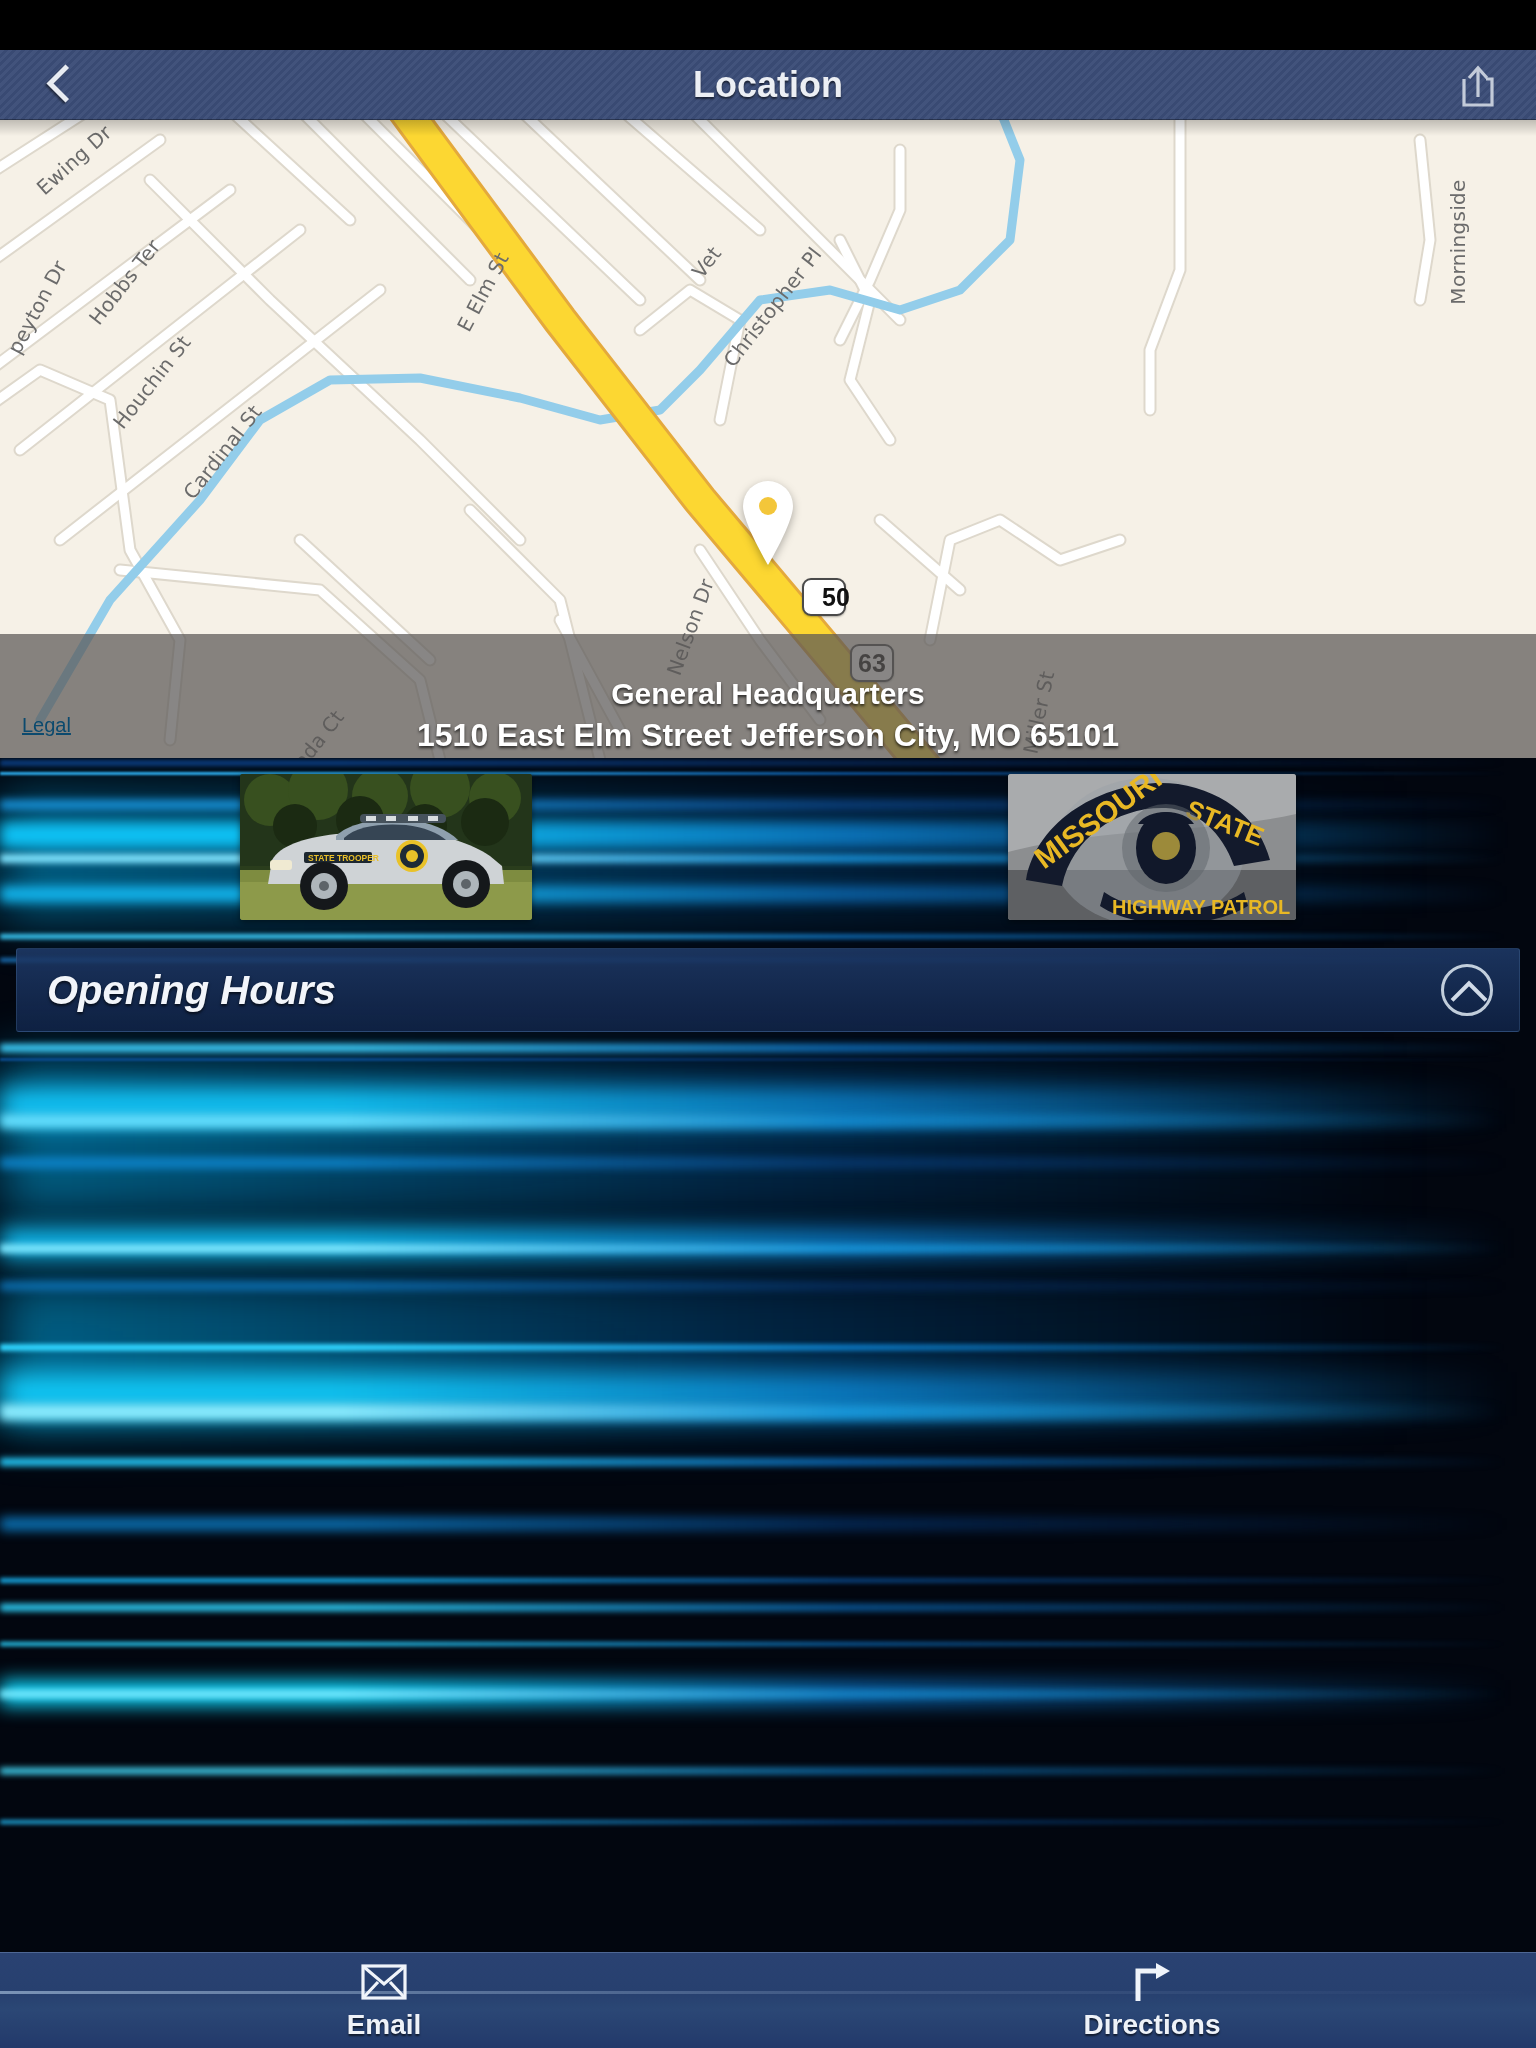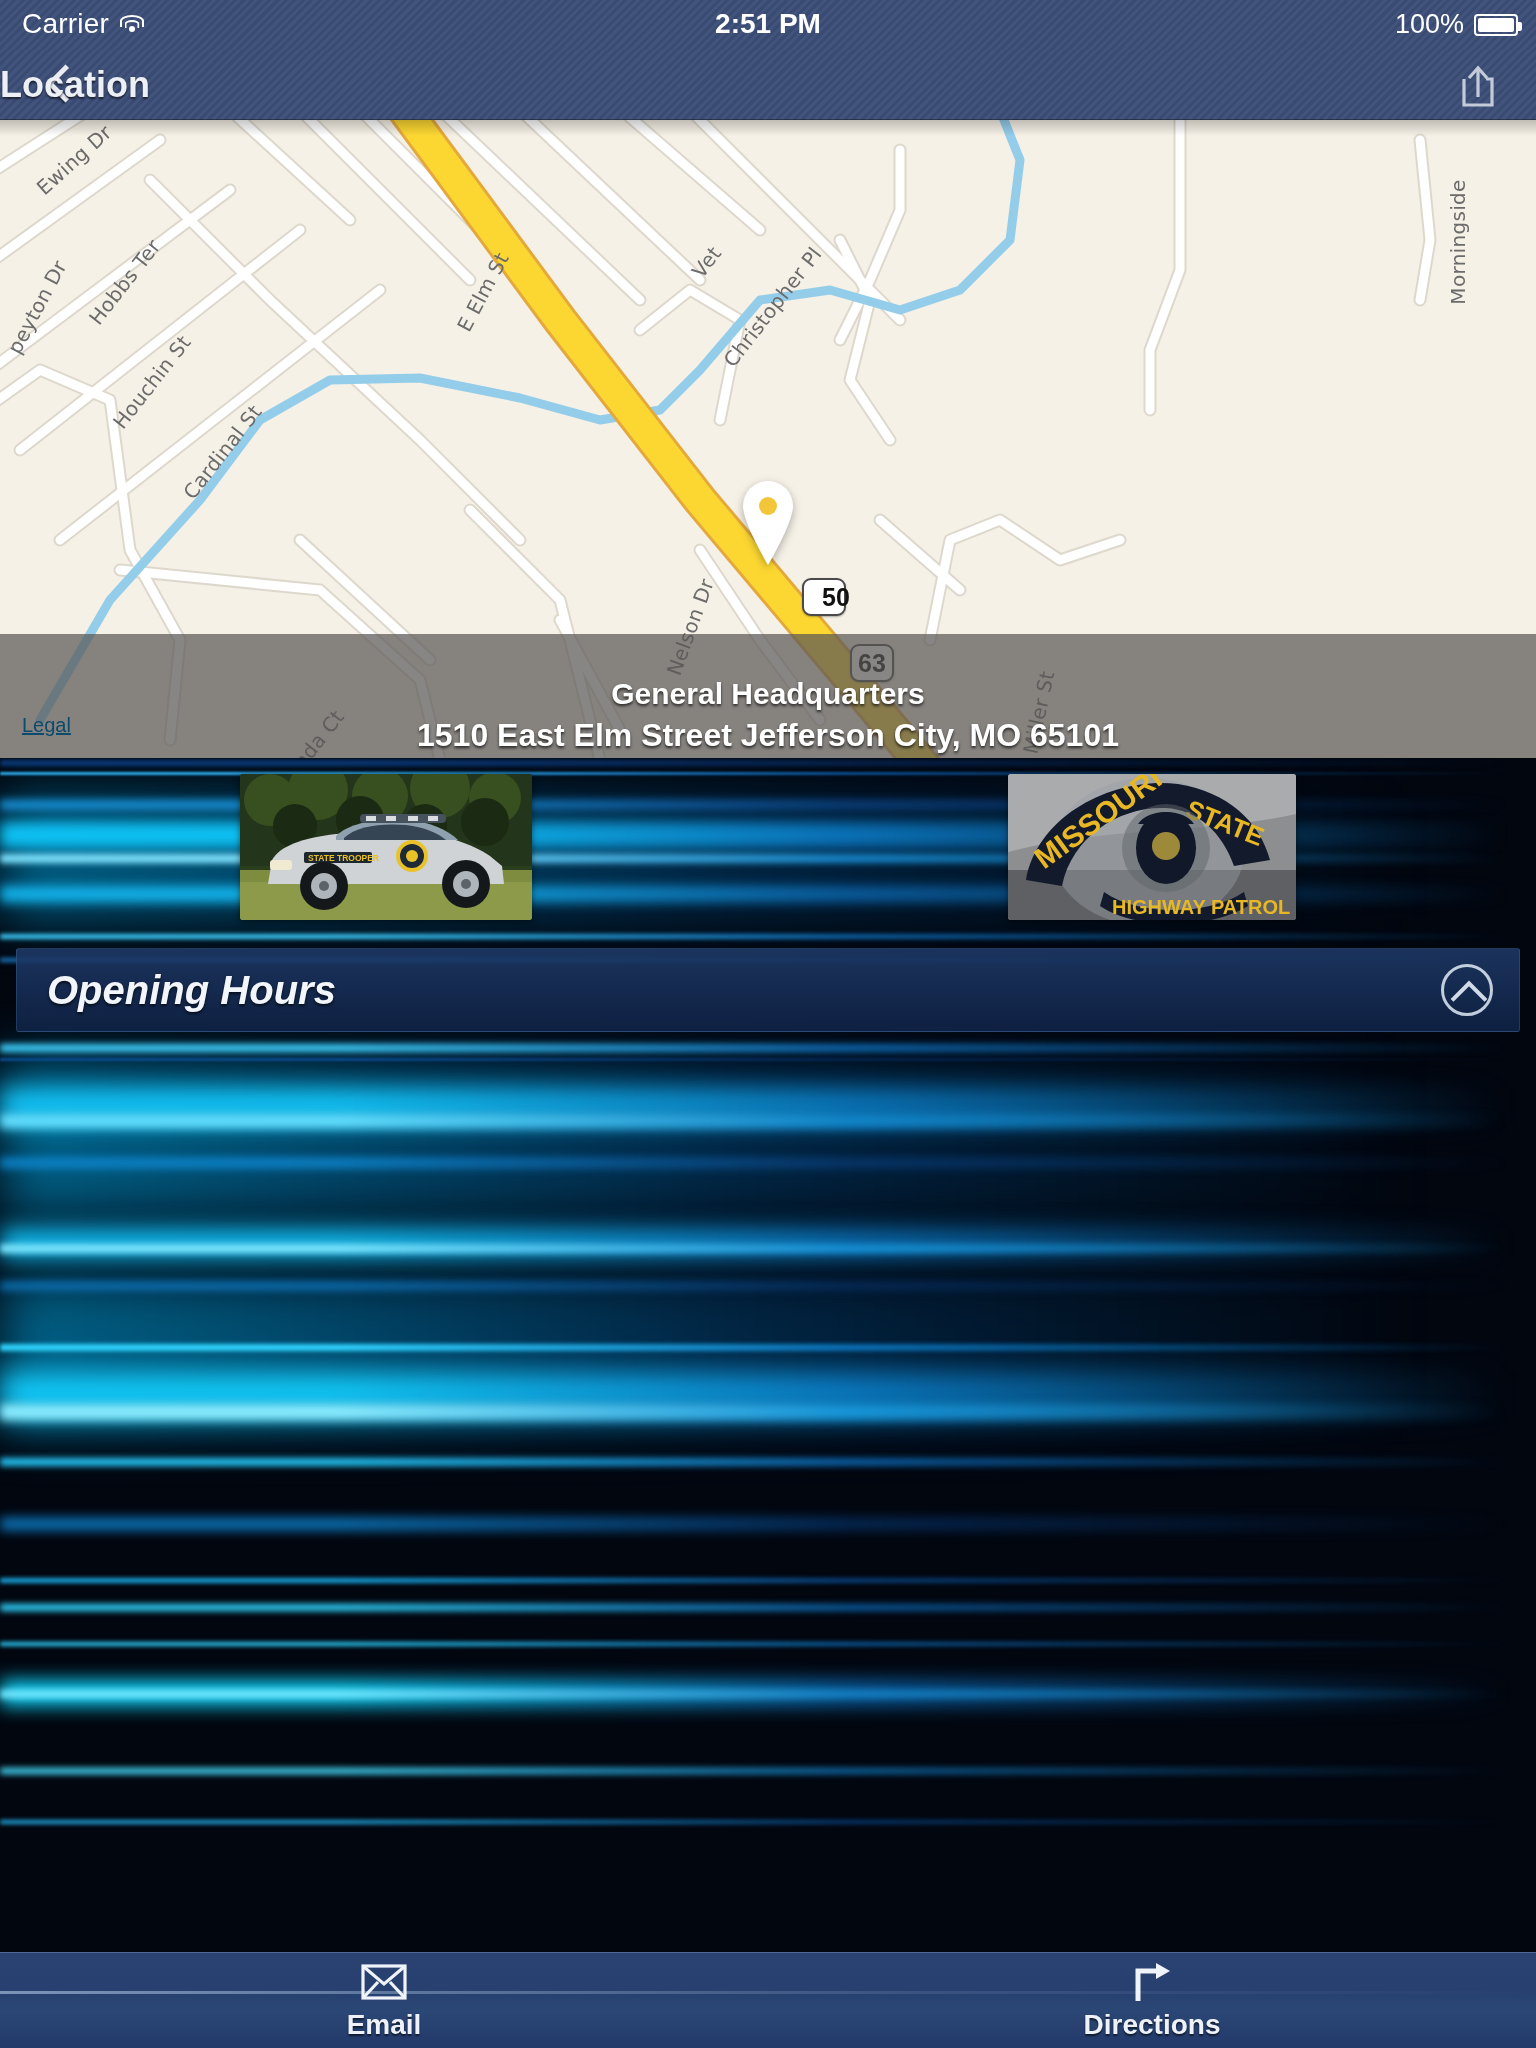--- a/index.html
+++ b/index.html
@@ -32,21 +32,21 @@
   
   .navbar{
     position:absolute; top:50px; left:0; width:1536px; height:70px;
     background:#3b4d77;
     background-image:repeating-linear-gradient(135deg,rgba(255,255,255,.035) 0 3px,rgba(0,0,0,.035) 3px 6px);
     border-bottom:1px solid rgba(0,0,0,.35);
     z-index:30;
   }
   .nav-title{
     position:absolute; left:0; right:0; top:50%; transform:translateY(-50%);
-    color:#eceff4; font-size:36px; font-weight:bold;
+    text-align:center; color:#eceff4; font-size:36px; font-weight:bold;
     text-shadow:0 2px 2px rgba(0,0,0,.55);
   }
   .nav-back{ position:absolute; left:38px; top:50%; transform:translateY(-50%); width:46px; height:46px; cursor:pointer; }
   .nav-back::before{
     content:""; position:absolute; left:14px; top:8px; width:22px; height:22px;
     border-left:5px solid #e8ecf2; border-bottom:5px solid #e8ecf2;
     transform:rotate(45deg);
     filter:drop-shadow(0 2px 1px rgba(0,0,0,.5));
   }
   .nav-share{ position:absolute; right:36px; top:50%; transform:translateY(-50%); width:44px; height:48px; cursor:pointer; }
@@ -156,37 +156,20 @@
     gap:6px; cursor:pointer; position:relative; z-index:2;
   }
   .tab-icon{ height:42px; display:flex; align-items:center; justify-content:center; }
   .tab-label{ color:#eef2f8; font-size:28px; font-weight:bold; text-shadow:0 2px 2px rgba(0,0,0,.6); }
 </style>
 </head>
 <body>
 
 <div class="phone">
 
-  <div class="statusbar">
-    <div class="sb-left">
-      <span class="sb-carrier">Carrier</span>
-      <span class="wifi">
-        <i class="a"></i>
-          <i class="b"></i>
-          <i class="c"></i>
-      </span>
-    </div>
-    <div class="sb-time">2:51 PM</div>
-    <div class="sb-right">
-      <span class="sb-batt-label">100%</span>
-      <span class="batt">
-          <i></i>
-        </span>
-    </div>
-  </div>
 
   <div class="navbar">
     <div class="nav-back"></div>
     <div class="nav-title">Location</div>
     <div class="nav-share">
       <svg width="44" height="48" viewBox="0 0 44 48">
         <path d="M8 18 H8 V44 H36 V18 H30" fill="none" stroke="#c3cbd9" stroke-width="3.2"></path>
         <line x1="22" y1="8" x2="22" y2="36" stroke="#c3cbd9" stroke-width="3.2"></line>
         <path d="M13 17 L22 7 L31 17" fill="none" stroke="#c3cbd9" stroke-width="3.2" stroke-linejoin="miter"></path>
       </svg>

